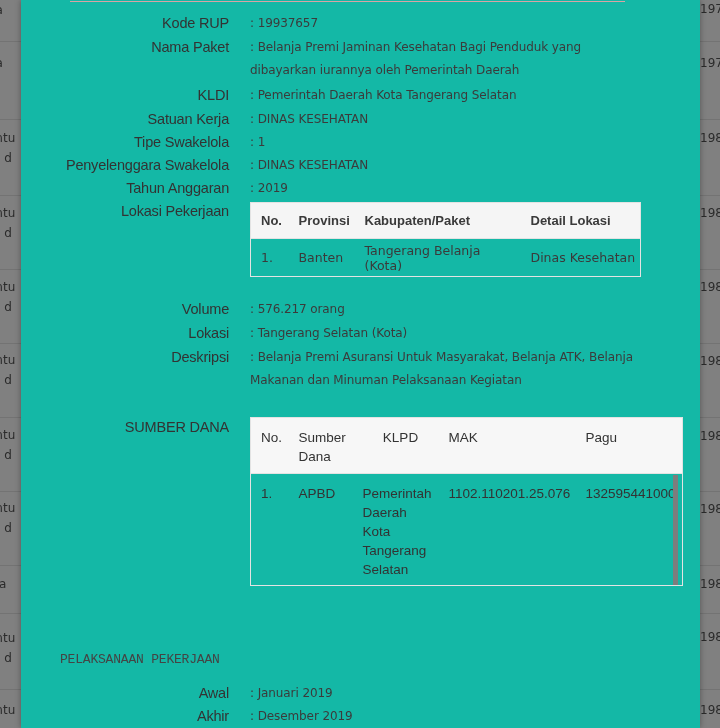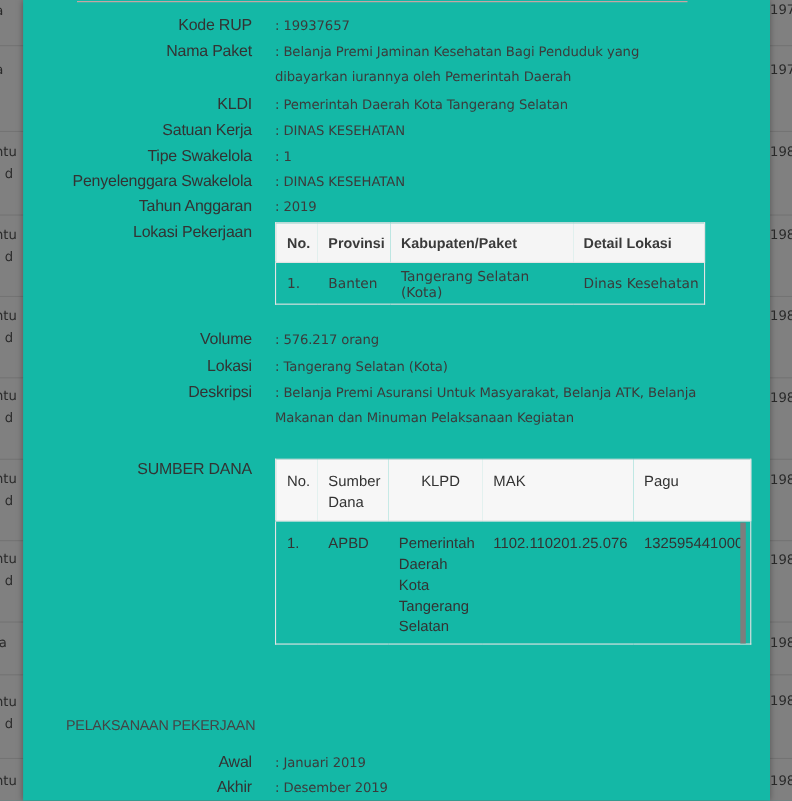--- a/index.html
+++ b/index.html
@@ -25,21 +25,21 @@
   .tbl1 { position: absolute; left: 229px; top: 202px; width: 391px; border: 1px solid #e3e3e3; }
   .tbl1 th { background: #f5f5f5; font-weight: bold; text-align: left; height: 36px; padding: 0 0 0 10px; border-bottom: 1px solid #e3e3e3; font-family: "Liberation Sans", sans-serif; font-size: 13px; }
   .tbl1 td { height: 38px; padding: 0 0 0 10px; font-size: 12.5px; }
 
   .tbl2 { position: absolute; left: 229px; top: 417px; width: 433px; border: 1px solid #e3e3e3; }
   .tbl2 th { background: #f7f7f7; font-weight: normal; text-align: left; vertical-align: top; padding: 10px 0 0 10px; height: 56px; border-bottom: 1px solid #e3e3e3; font-family: "Liberation Sans", sans-serif; font-size: 13.5px; line-height: 19px; color: #333; }
   .tbl2 td { vertical-align: top; padding: 10px 0 0 10px; height: 112px; font-family: "Liberation Sans", sans-serif; font-size: 13.5px; line-height: 19px; color: #333; }
   .tbl2 tr.total td { background: #f7f7f7; height: 36px; padding: 0 0 0 10px; vertical-align: middle; border-top: 1px solid #e3e3e3; }
   .scrollbar { position: absolute; left: 652px; top: 475px; width: 5px; height: 110px; background: #7d7d7d; }
 
-  .section-title { position: absolute; left: 39px; top: 652px; font-family: Liberation Sans, sans-serif; font-size: 13px; color: #444; letter-spacing: -0.2px; }
+  .section-title { position: absolute; left: 39px; top: 652px; font-family: Liberation Mono, monospace; font-size: 13px; color: #444; letter-spacing: -0.2px; }
 </style>
 </head>
 <body>
 
 <div class="bg-page">
 
   <div class="bg-row" style="top:0;height:42px;"></div>
   <div class="bg-row" style="top:42px;height:78px;"></div>
   <div class="bg-row" style="top:120px;height:76px;"></div>
   <div class="bg-row" style="top:196px;height:74px;"></div>
@@ -145,21 +145,21 @@
         <th style="width:38px;">No.</th>
         <th style="width:66px;">Provinsi</th>
         <th style="width:166px;">Kabupaten/Paket</th>
         <th>Detail Lokasi</th>
       </tr>
     </thead>
     <tbody>
       <tr>
         <td>1.</td>
         <td>Banten</td>
-        <td>Tangerang Selatan (Kota)</td>
+        <td>Tangerang Belanja (Kota)</td>
         <td>Dinas Kesehatan</td>
       </tr>
     </tbody>
   </table>
 
   <div class="row" style="top:298px;">
     <span class="lbl">Volume</span>
     <span class="val">: 576.217 orang</span>
   </div>
   <div class="row" style="top:322px;">

